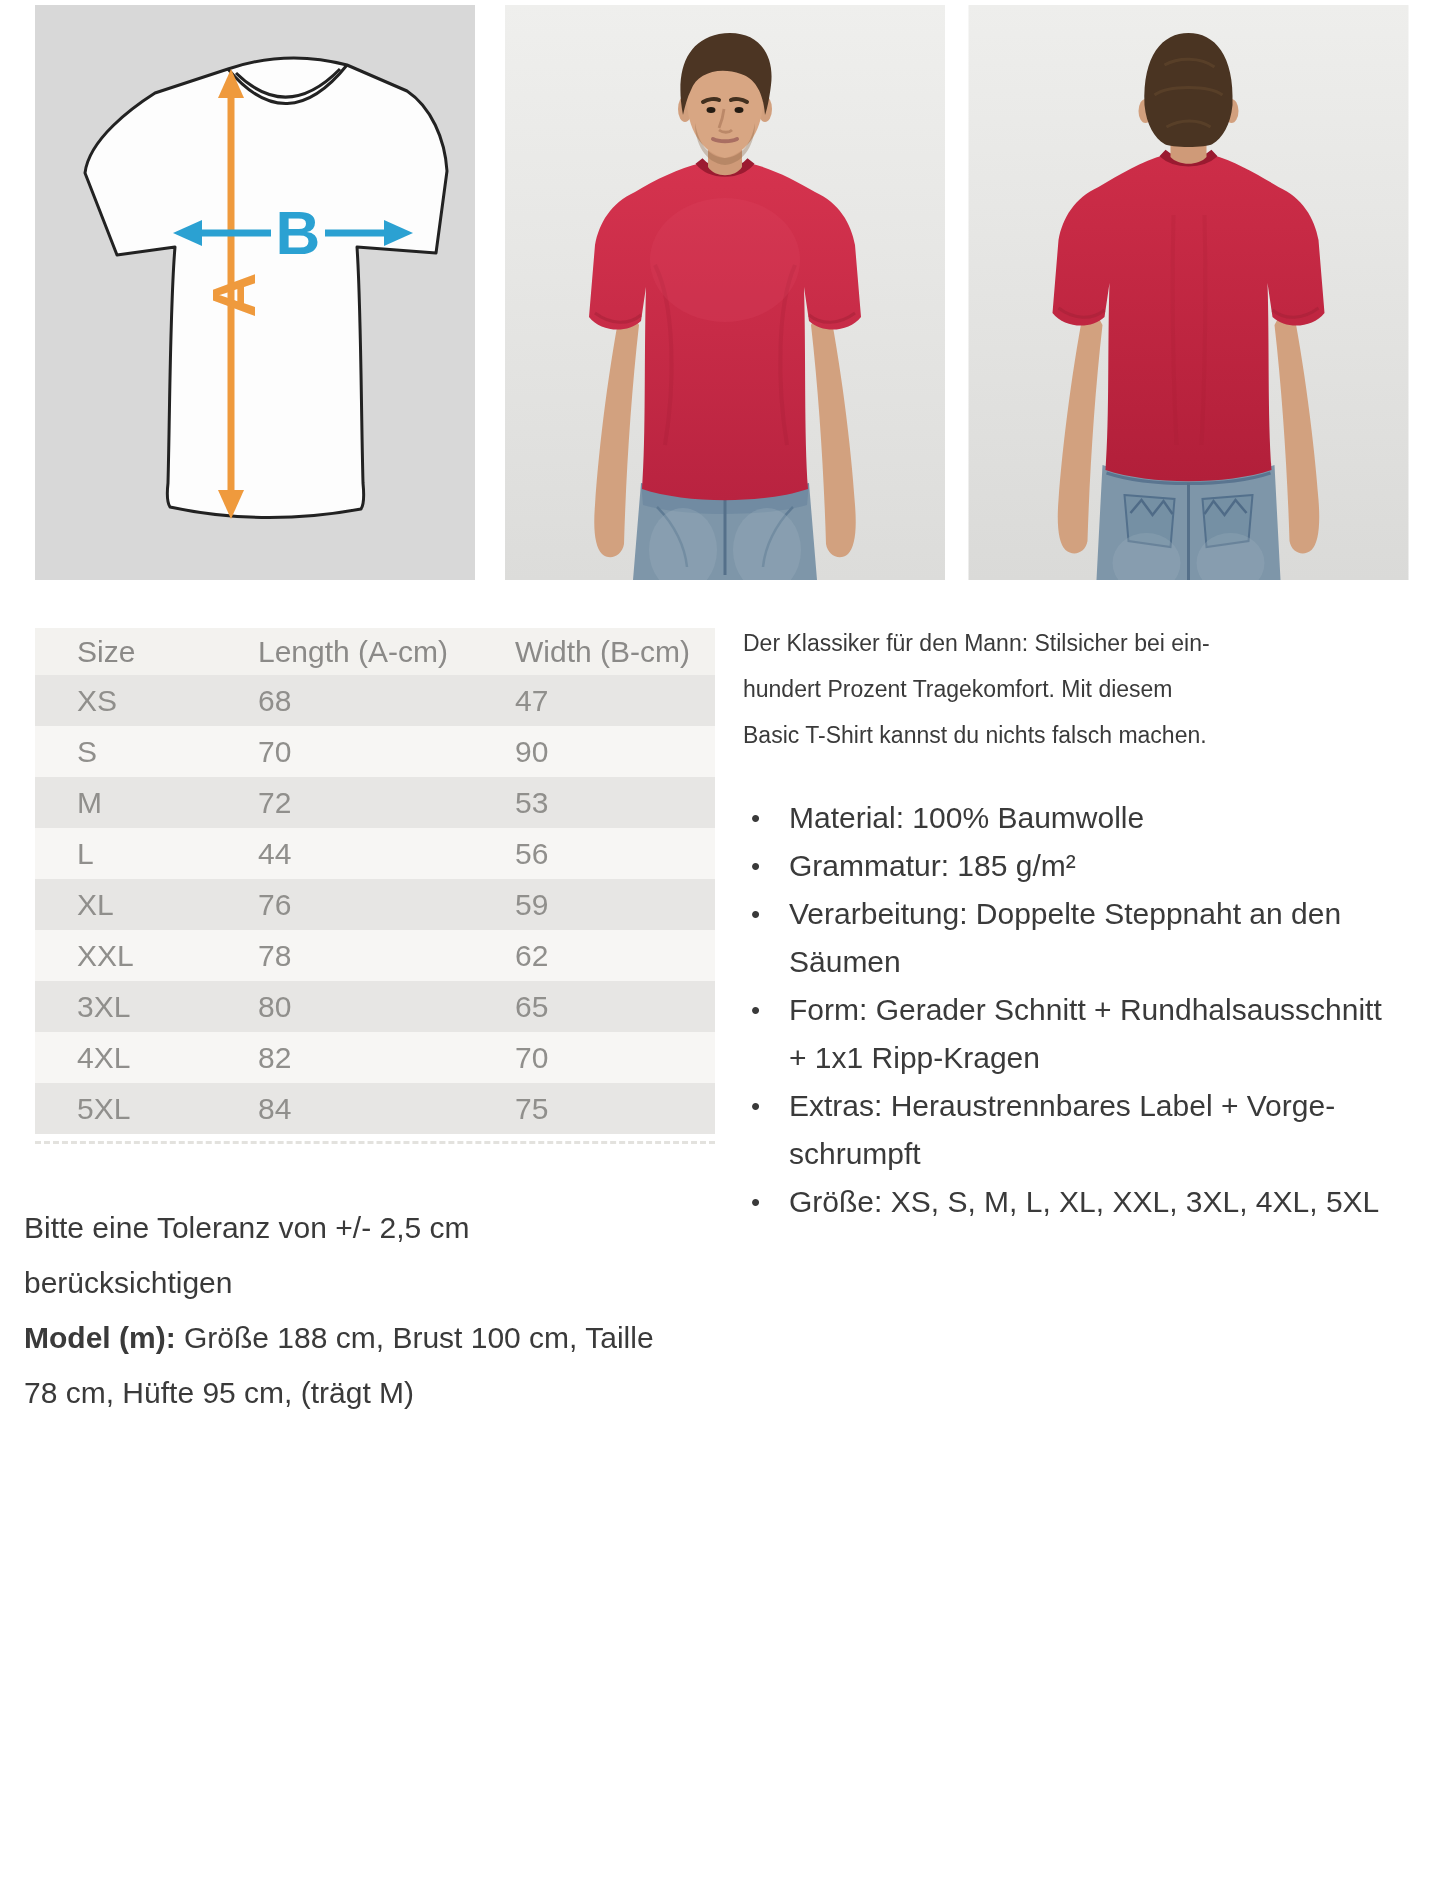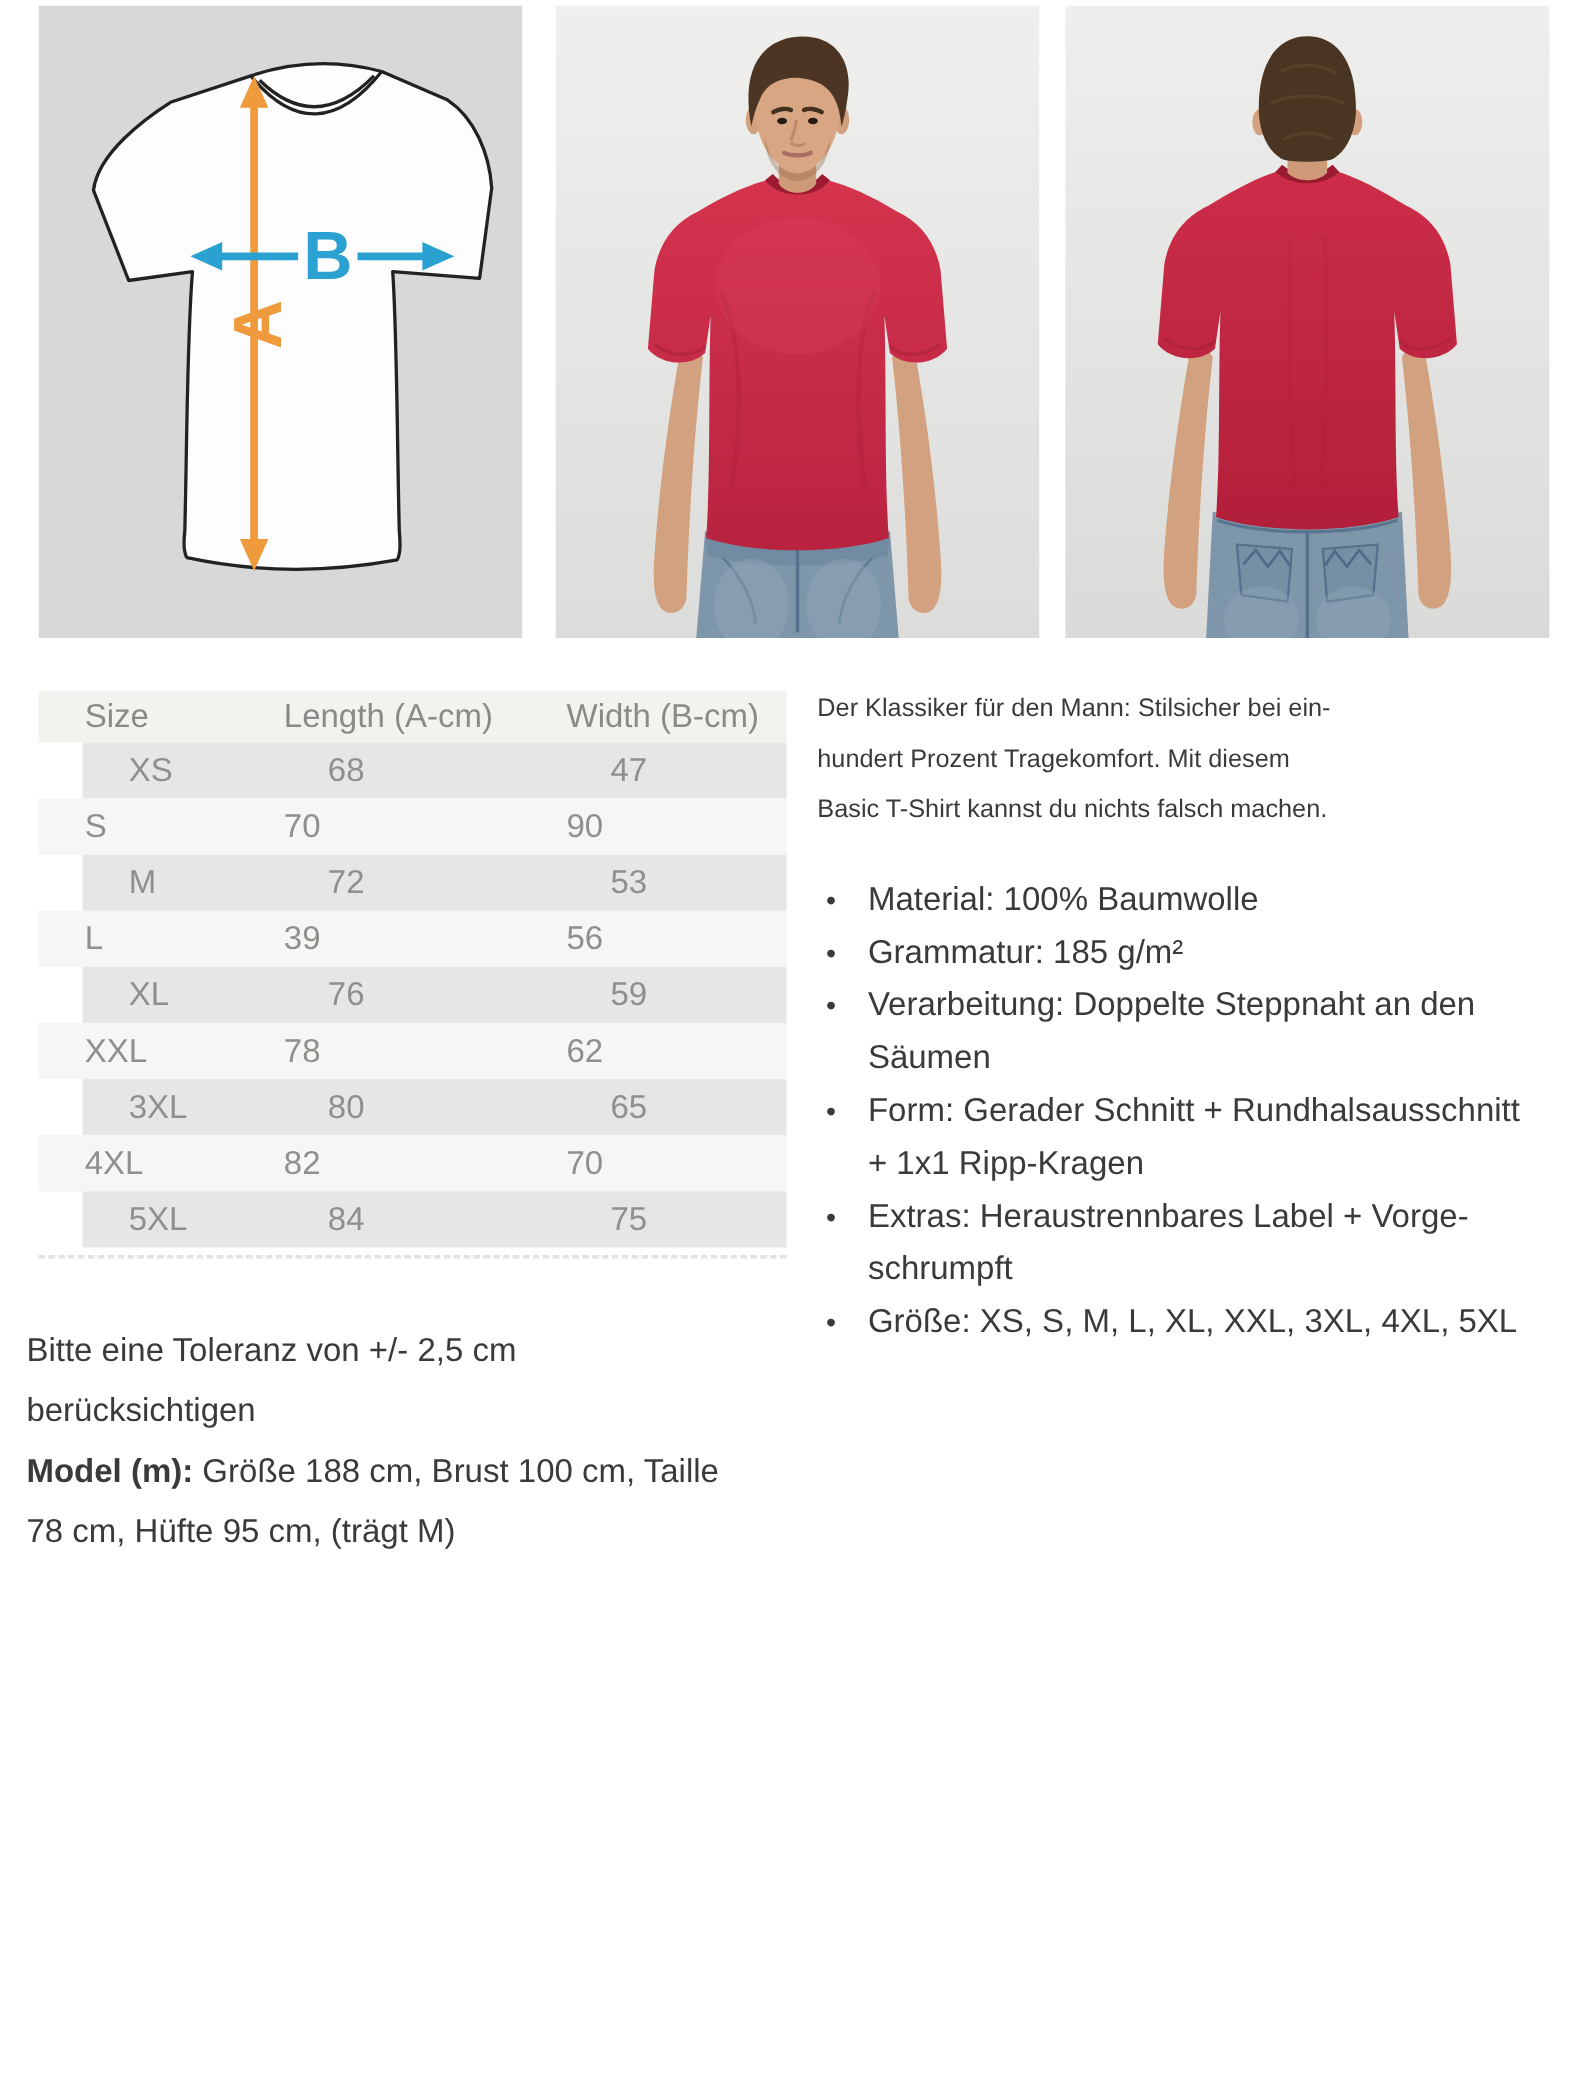--- a/index.html
+++ b/index.html
@@ -13,21 +13,21 @@
   .imgbox{position:absolute;top:5px;height:575px;}
   #diagram-box{left:35px;width:440px;}
   #photo-front-box{left:505px;width:440px;}
   #photo-back-box{left:967px;width:443px;}
   .imgbox svg{display:block;width:100%;height:100%;}
 
   
   #size-table{position:absolute;left:35px;top:628px;width:680px;font-size:30px;}
   .tr{display:grid;grid-template-columns:223px 257px 200px;align-items:center;height:51px;}
   .tr.head{height:47px;background:#f3f2ef;color:#8b8a88;}
-  .tr.dark{background:#e7e6e4;color:#908f8c;margin-left:40px;}
+  .tr.dark{background:#e7e6e4;color:#908f8c;}
   .tr.light{background:#f7f6f4;color:#908f8c;}
   .td:first-child{padding-left:42px;}
   #table-dash{
     position:absolute;left:35px;top:1141px;width:680px;height:0;
     border-top:3px dashed #dfddd9;opacity:.85;
   }
 
   
   #description{position:absolute;left:743px;top:620px;width:695px;color:#3a3a3a;}
   #description .intro{font-size:23px;line-height:46px;}
@@ -208,21 +208,21 @@
       <div class="td">70</div>
       <div class="td">90</div>
     </div>
     <div class="tr dark">
       <div class="td">M</div>
       <div class="td">72</div>
       <div class="td">53</div>
     </div>
     <div class="tr light">
       <div class="td">L</div>
-      <div class="td">39</div>
+      <div class="td">44</div>
       <div class="td">56</div>
     </div>
     <div class="tr dark">
       <div class="td">XL</div>
       <div class="td">76</div>
       <div class="td">59</div>
     </div>
     <div class="tr light">
       <div class="td">XXL</div>
       <div class="td">78</div>

